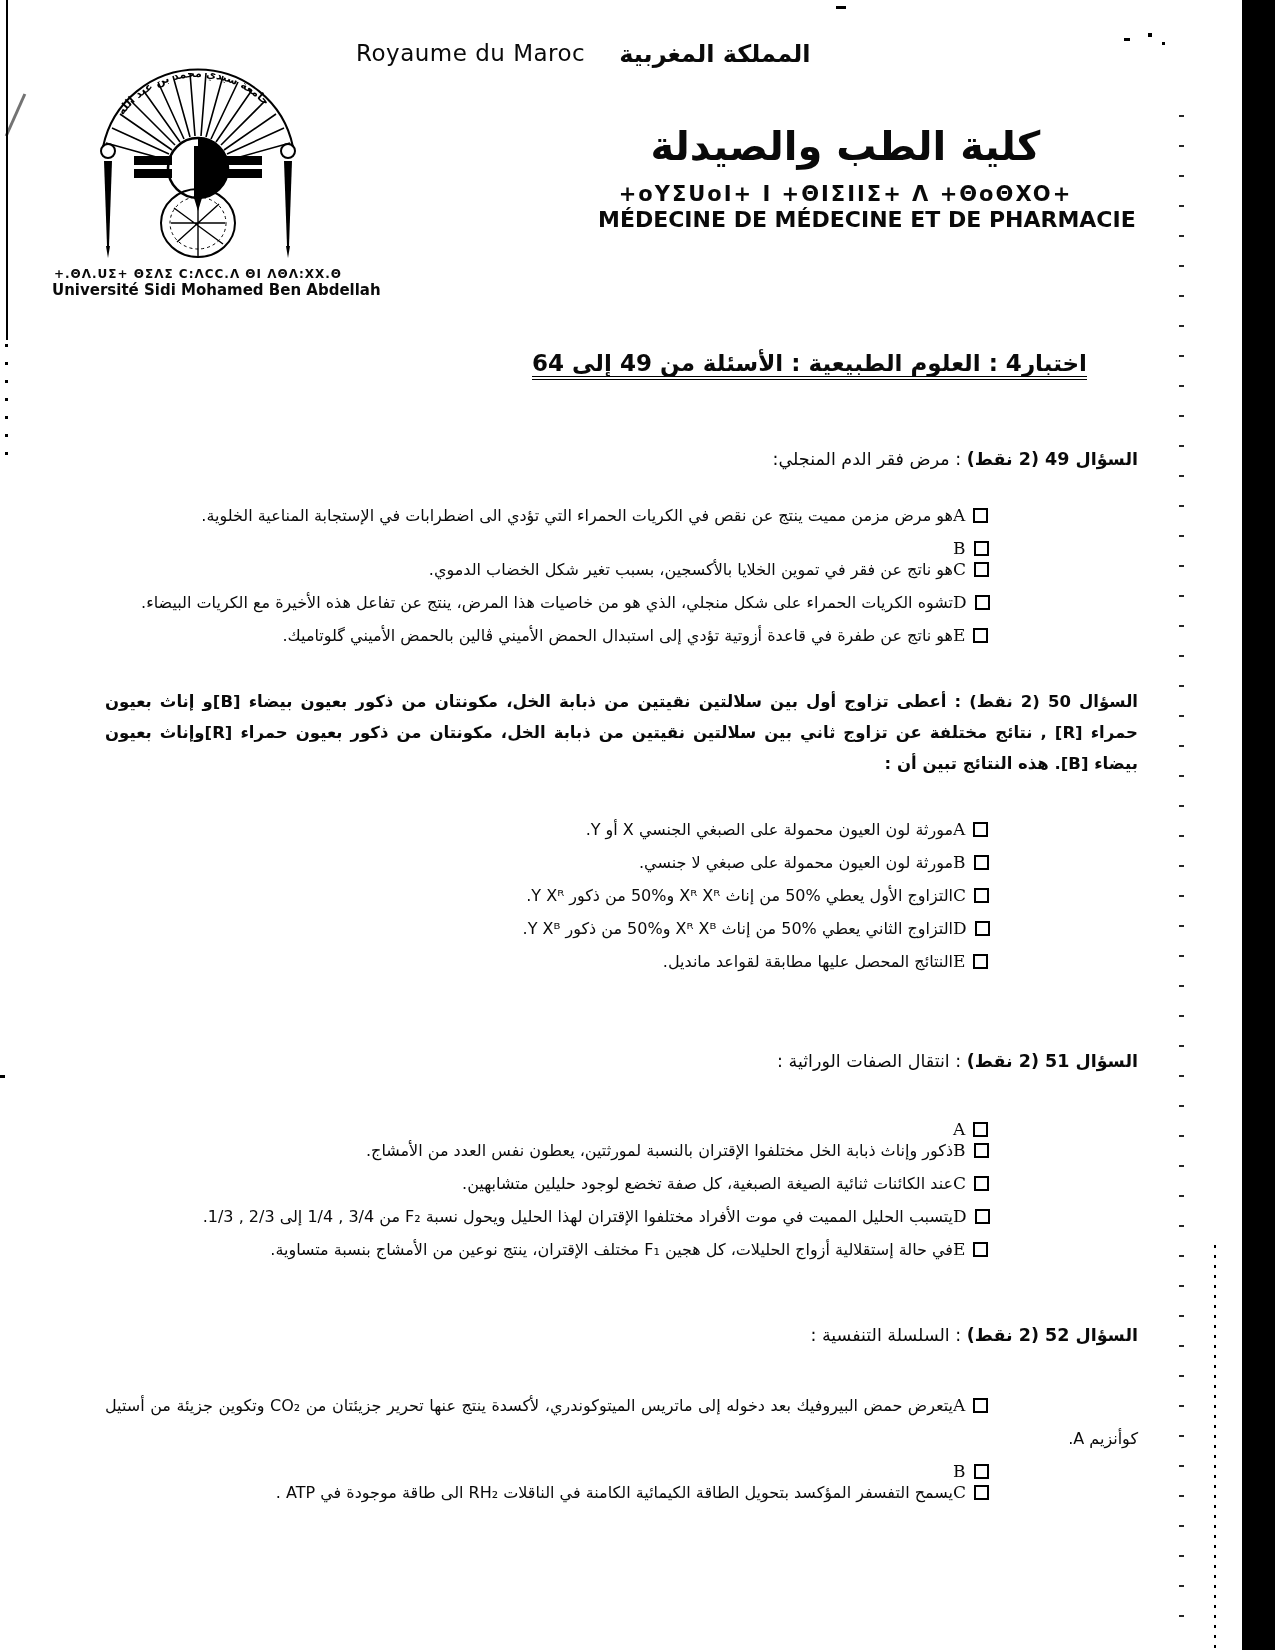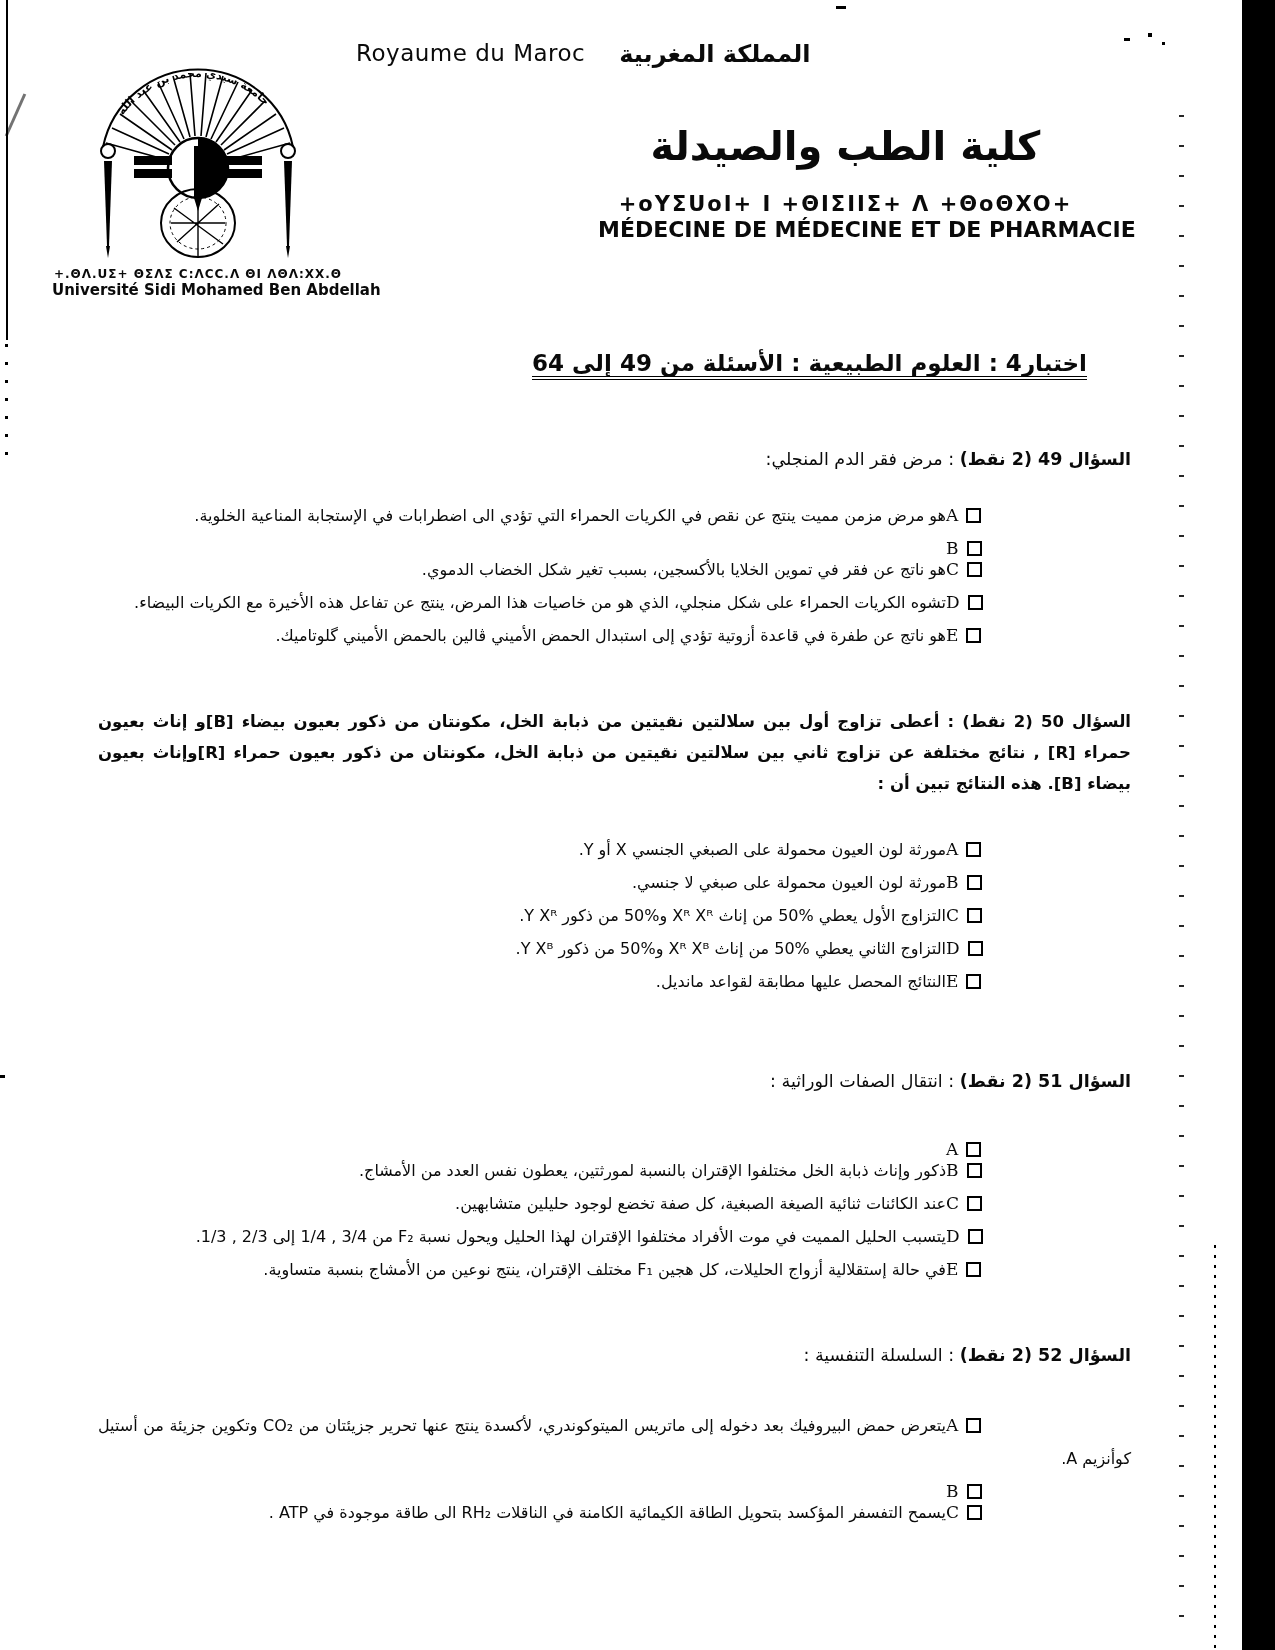--- a/index.html
+++ b/index.html
@@ -25,42 +25,42 @@
   .logo-block { position:absolute; left:52px; top:18px; width:292px; text-align:center; }
   .logo-tif  { font-size:12px; font-weight:bold; letter-spacing:1px; white-space:nowrap; }
   .logo-univ { font-size:15px; font-weight:bold; white-space:nowrap; }
 
   .kingdom { position:absolute; left:356px; top:40px; display:flex; align-items:flex-start; gap:34px; }
   .kingdom-fr { font-size:23px; letter-spacing:.5px; }
   .kingdom-ar { font-size:24px; font-weight:bold; direction:rtl; }
 
   .faculty { position:absolute; left:598px; top:118px; width:495px; text-align:center; }
   .faculty-ar  { font-size:40px; font-weight:bold; direction:rtl; white-space:nowrap; line-height:1.4; }
-  .faculty-tif { font-size:21px; font-weight:bold; letter-spacing:2px; white-space:nowrap; margin-top:18px; }
+  .faculty-tif { font-size:21px; font-weight:bold; letter-spacing:2px; white-space:nowrap; margin-top:8px; }
   .faculty-fr  { font-size:22px; font-weight:bold; white-space:nowrap; margin-top:1px; }
 
   
   .title-block { position:absolute; right:188px; top:350px; direction:rtl; }
   .exam-title { display:inline-block; font-size:23px; font-weight:bold;
                 border-bottom:4px double #000; }
 
   
-  .content { position:absolute; top:438px; left:98px; width:1033px; }
+  .content { position:absolute; top:438px; left:105px; width:1033px; }
   .q-heading { direction:rtl; text-align:right; font-size:17.5px; font-weight:normal; line-height:27px; }
   .q-label { font-weight:bold; }
   .q-para { direction:rtl; text-align:justify; font-size:16.5px; line-height:31px; }
   .options { margin-top:26px; }
   .option { direction:rtl; text-align:justify; font-size:16px; line-height:33px; clear:both; }
   .marker { float:right; width:185px; height:21px; direction:ltr; text-align:left; white-space:nowrap; }
   .opt-letter { font-family:"DejaVu Serif", serif; font-size:17px; }
   .checkbox { display:inline-block; width:15px; height:15px; border:2px solid #000;
               margin-left:8px; vertical-align:-2px; background:#fff; }
 
   .q49 { margin-top:8px; }
-  .q50 { margin-top:54px; }  .q50 .options { margin-top:34px; }
+  .q50 { margin-top:34px; }  .q50 .options { margin-top:34px; }
   .q51 { margin-top:70px; }  .q51 .options { margin-top:38px; }
   .q52 { margin-top:56px; }  .q52 .options { margin-top:40px; }
 
   svg .k { stroke:#000; fill:none; }
 </style>
 </head>
 <body>
 
 <div class="page">
 

